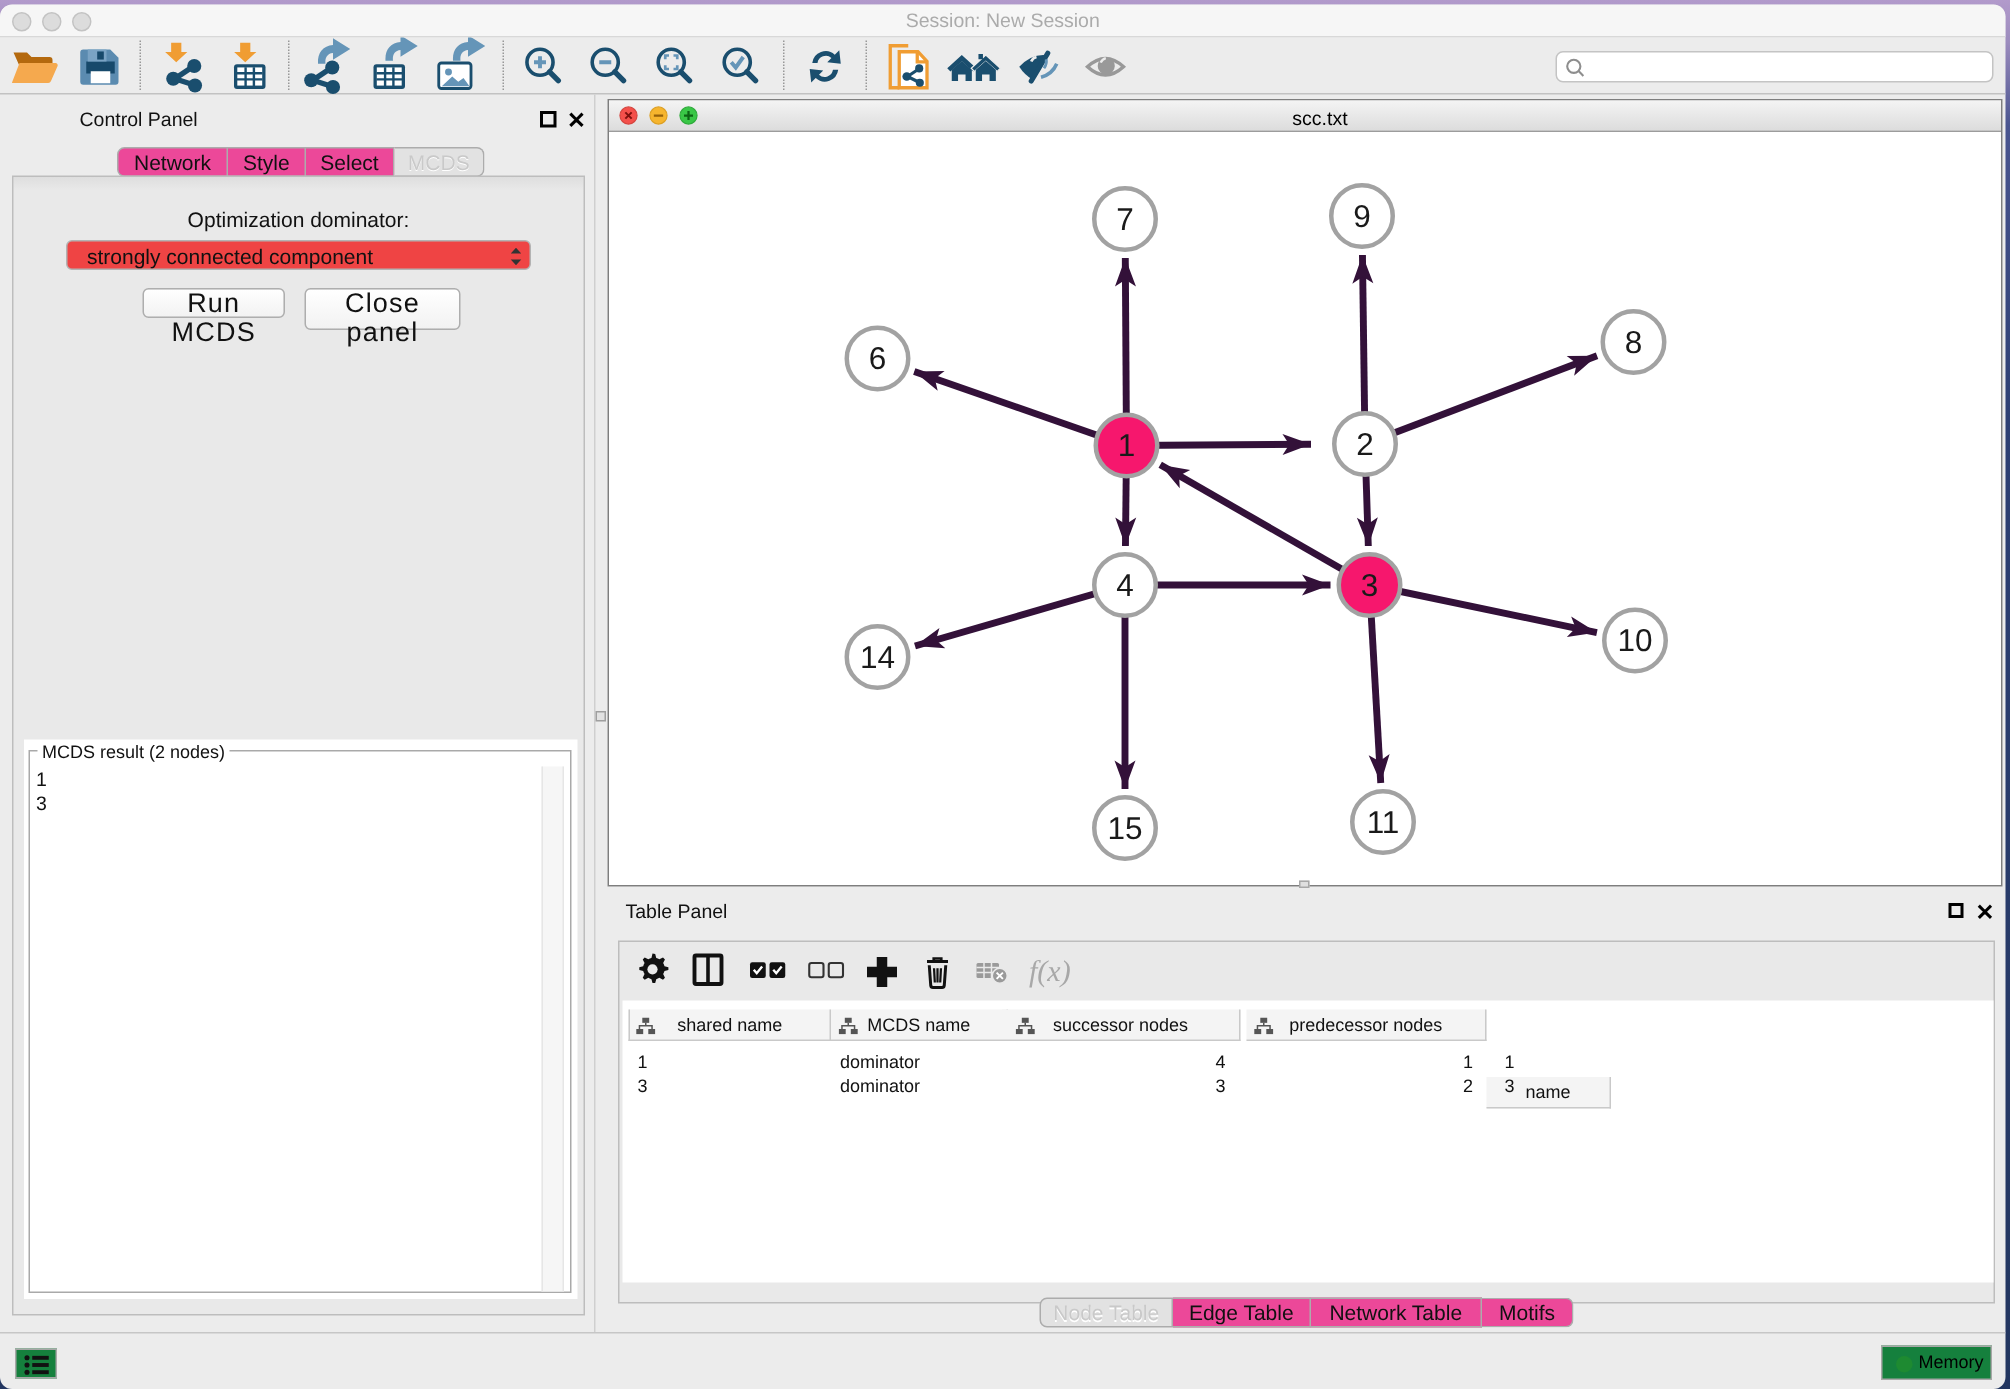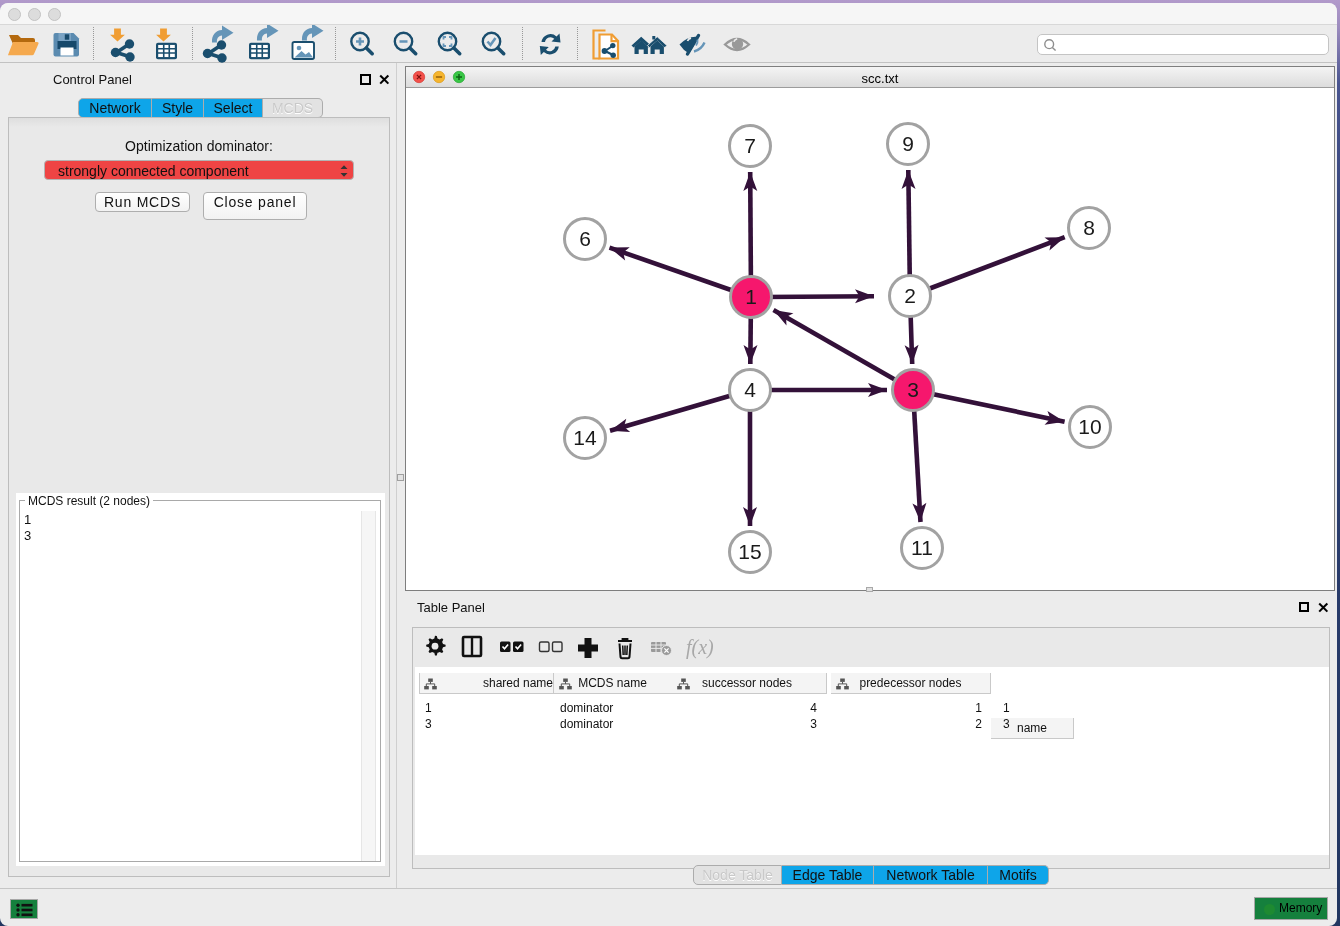--- a/index.html
+++ b/index.html
@@ -17,47 +17,48 @@
   #wtitle { position:absolute; left:0; top:3px; width:1337px; text-align:center;
             font-size:13px; color:#ababab; }
   
   #toolbar { position:absolute; left:0; top:22px; width:1337px; height:38px;
              border-bottom:1px solid #c2c2c2; }
   .tsep { position:absolute; top:2px; height:33px; width:0; border-left:1px dotted #989898; }
   #search { position:absolute; left:1037px; top:9px; width:292px; height:21px;
             background:#fff; border:1px solid #c4c4c4; border-radius:5px; }
   
   .ptitle { font-size:13px; color:#111; }
-  .tab { position:absolute; height:20px; background:#0ea5e9; border:1px solid #acacac;
+  .tab { position:absolute; height:20px; background:#ec4899; border:1px solid #acacac;
          font-size:14px; color:#111; text-align:center; line-height:19px; }
   .tabsel { background:#e2e2e2; color:#c9c9c9; text-shadow:0 1px 0 #fff; }
   #cpbox { position:absolute; left:8px; top:114px; width:382px; height:760px;
            border:1px solid #bdbdbd;
            background:linear-gradient(180deg,#dedede 0,#e9e9e9 9px); }
   .btn { position:absolute; background:linear-gradient(180deg,#ffffff,#f2f2f2);
-         border:1px solid #aeaeae; border-radius:4px; font-size:14px; color:#111;
+         border:1px solid #aeaeae; border-radius:4px; font-size:18px; color:#111;
          text-align:center; letter-spacing:0.8px; }
   
   #tpbox { position:absolute; left:412px; top:624px; width:918px; height:242px;
            border:1px solid #bdbdbd; background:#e9e9e9; }
   .hcell { position:absolute; top:670px; height:21px; background:#f4f4f4;
            border-right:1px solid #c9c9c9; border-bottom:1px solid #c9c9c9;
            font-size:12px; color:#111; text-align:center; line-height:21px; }
   .rtext { position:absolute; font-size:12px; color:#111; height:16px; line-height:16px; }
   .wbtn { position:absolute; background:#15803d; border:1px solid #a7a7a7; }
   svg { display:block; }
 </style>
 </head>
 <body>
 <div id="win">
 
   <div id="titlebar">
     <div class="tl" style="left:8px;"></div>
     <div class="tl" style="left:28px;"></div>
     <div class="tl" style="left:48px;"></div>
+    <div id="wtitle">Session: New Session</div>
   </div>
 
   <div id="toolbar">
     <svg style="position:absolute; left:0; top:0;" width="780" height="38" viewBox="0 0 780 38">
     <g>
 <path d="M9 10 h9 l3 3 h12 a2 2 0 0 1 2 2 v4 h-22 z" fill="#b4690e"></path>
 <path d="M8 30 L13 17 h24 a1.5 1.5 0 0 1 1.4 2 L34 29 a2 2 0 0 1 -1.9 1.3 h-24 z" fill="#f5a94e"></path>
 </g>
     <g>
 <path d="M55.5 8 h18 l5.5 5.5 v16 a2 2 0 0 1 -2 2 h-21.5 a2 2 0 0 1 -2 -2 v-19.5 a2 2 0 0 1 2 -2 z" fill="#5b8bb0"></path>
@@ -310,21 +311,21 @@
             <line x1="241" y1="9" x2="241" y2="19"></line>
           </g>
 <circle cx="246.5" cy="17.5" r="5" stroke="#e9e9e9" stroke-width="1"></circle>
           <path d="M244.4 15.4 l4.2 4.2 m0 -4.2 l-4.2 4.2" stroke="#fff" stroke-width="1.3"></path>
         </g>
     <text x="266" y="21" font-family="Liberation Serif, serif" font-style="italic" font-size="20" fill="#a8a8a8">f(x)</text>
     </svg>
 
     <div class="abs" style="left:415px; top:664px; width:914px; height:188px; background:#fff;"></div>
 
-    <div class="hcell" style="left:419px; width:135px; border-left:1px solid #c9c9c9;text-align:right;">shared name</div>
+    <div class="hcell" style="left:419px; width:135px; border-left:1px solid #c9c9c9;">shared name</div>
     <div class="hcell" style="left:554px; width:118px;">MCDS name</div>
     <div class="hcell" style="left:668px; width:159px;">successor nodes</div>
     <div class="hcell" style="left:831px; width:160px;">predecessor nodes</div>
     <div class="hcell" style="left:991px; width:83px;margin-top:45px;">name</div>
     <svg class="abs" style="left:424px; top:675px;" width="13" height="12" viewBox="0 0 13 12">
 <rect x="4.2" y="0.5" width="4.6" height="3.4" fill="#555"></rect>
 <path d="M6.5 3.9 v2 M2.3 8.5 v-2.6 h8.4 v2.6" stroke="#555" stroke-width="1" fill="none"></path>
 <rect x="0.2" y="8" width="4.6" height="3.4" fill="#555"></rect>
         <rect x="8.2" y="8" width="4.6" height="3.4" fill="#555"></rect>
       </svg>

